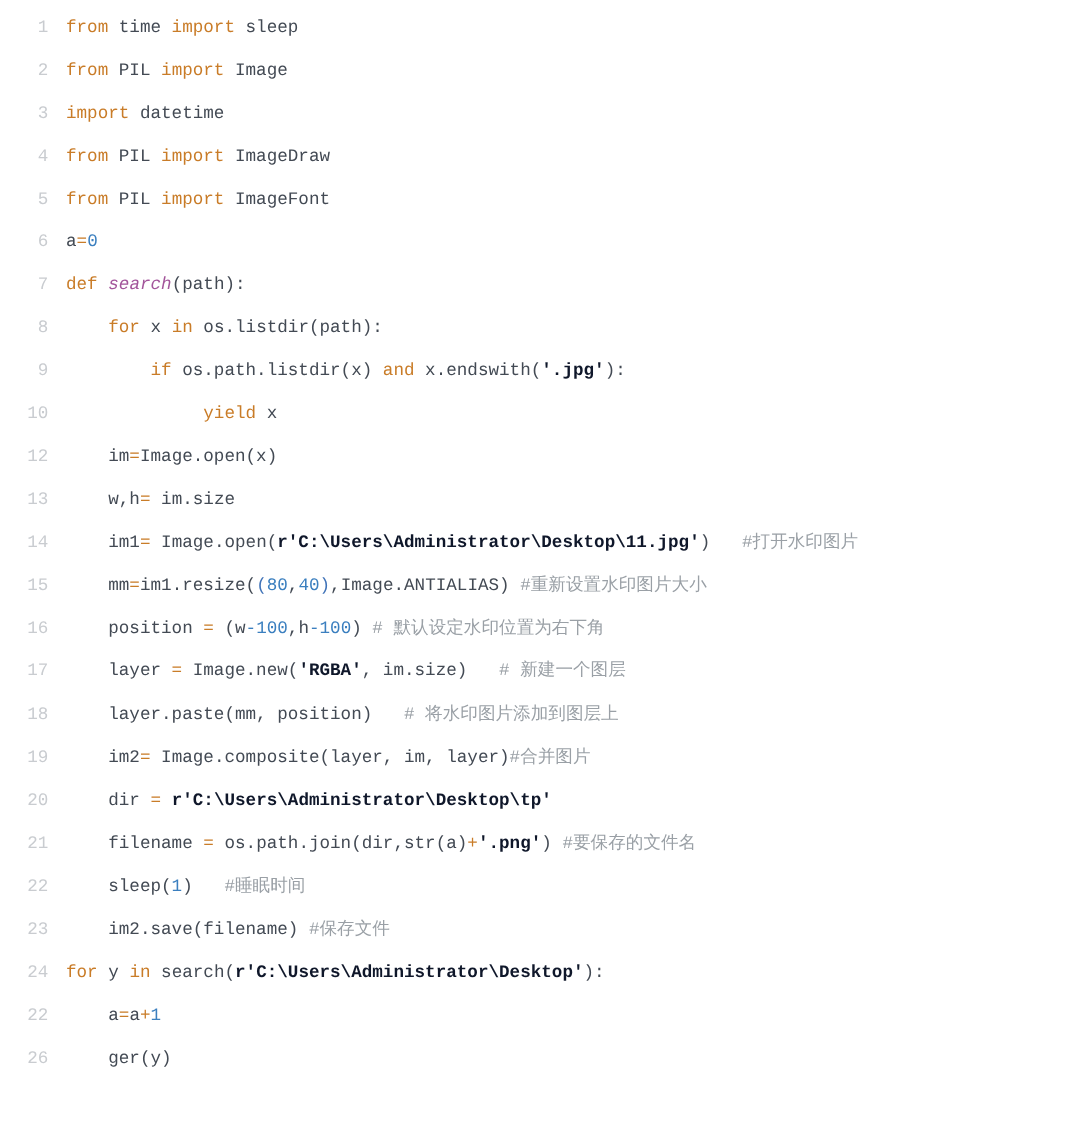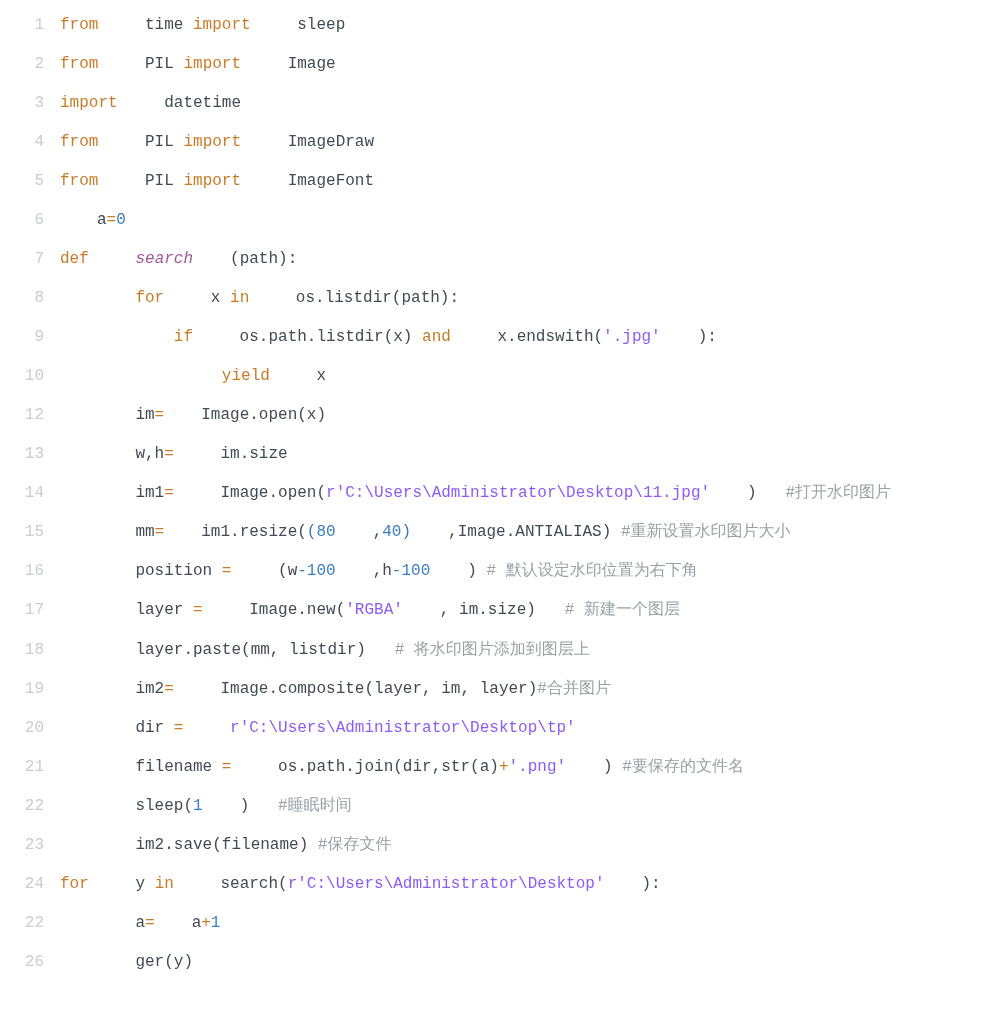--- a/index.html
+++ b/index.html
@@ -25,22 +25,22 @@
     color: #c9ccd0;
     user-select: none;
     padding-right: 16px;
     flex: none;
   }
   .line {
     flex: 1;
   }
   .kw   { color: #c97c28; }       
   .fn   { color: #a3569b; font-style: italic; }       
-  .id   { color: #434a54; margin-left: 37px; }       
-  .str  { color: #8b5cf6; }       
+  .id   { color: #434a54; }       
+  .str  { color: #0f172a; font-weight: bold; }       
   .num  { color: #3b7fbf; }       
   .cmt  { color: #9aa0a6; } 
   .par  { color: #4073b8; }       
   .eq   { color: #c97c28; }       
 </style>
 </head>
 <body>
 
 <div class="code" id="code-root">
     <div class="row"><span class="gutter">1</span><span class="line"><span class="kw">from</span><span class="id"> time </span><span class="kw">import</span><span class="id"> sleep</span></span></div>
@@ -52,21 +52,21 @@
     <div class="row"><span class="gutter">7</span><span class="line"><span class="kw">def</span><span class="id"> </span><span class="fn">search</span><span class="id">(path):</span></span></div>
     <div class="row"><span class="gutter">8</span><span class="line"><span class="id">    </span><span class="kw">for</span><span class="id"> x </span><span class="kw">in</span><span class="id"> os.listdir(path):</span></span></div>
     <div class="row"><span class="gutter">9</span><span class="line"><span class="id">        </span><span class="kw">if</span><span class="id"> os.path.listdir(x) </span><span class="kw">and</span><span class="id"> x.endswith(</span><span class="str">'.jpg'</span><span class="id">):</span></span></div>
     <div class="row"><span class="gutter">10</span><span class="line"><span class="id">             </span><span class="kw">yield</span><span class="id"> x</span></span></div>
     <div class="row"><span class="gutter">12</span><span class="line"><span class="id">    im</span><span class="eq">=</span><span class="id">Image.open(x)</span></span></div>
     <div class="row"><span class="gutter">13</span><span class="line"><span class="id">    w,h</span><span class="eq">=</span><span class="id"> im.size</span></span></div>
     <div class="row"><span class="gutter">14</span><span class="line"><span class="id">    im1</span><span class="eq">=</span><span class="id"> Image.open(</span><span class="str">r'C:\Users\Administrator\Desktop\11.jpg'</span><span class="id">)   </span><span class="cmt">#打开水印图片</span></span></div>
     <div class="row"><span class="gutter">15</span><span class="line"><span class="id">    mm</span><span class="eq">=</span><span class="id">im1.resize(</span><span class="par">(</span><span class="num">80</span><span class="id">,</span><span class="num">40</span><span class="par">)</span><span class="id">,Image.ANTIALIAS) </span><span class="cmt">#重新设置水印图片大小</span></span></div>
     <div class="row"><span class="gutter">16</span><span class="line"><span class="id">    position </span><span class="eq">=</span><span class="id"> (w</span><span class="num">-100</span><span class="id">,h</span><span class="num">-100</span><span class="id">) </span><span class="cmt"># 默认设定水印位置为右下角</span></span></div>
     <div class="row"><span class="gutter">17</span><span class="line"><span class="id">    layer </span><span class="eq">=</span><span class="id"> Image.new(</span><span class="str">'RGBA'</span><span class="id">, im.size)   </span><span class="cmt"># 新建一个图层</span></span></div>
-    <div class="row"><span class="gutter">18</span><span class="line"><span class="id">    layer.paste(mm, listdir)   </span><span class="cmt"># 将水印图片添加到图层上</span></span></div>
+    <div class="row"><span class="gutter">18</span><span class="line"><span class="id">    layer.paste(mm, position)   </span><span class="cmt"># 将水印图片添加到图层上</span></span></div>
     <div class="row"><span class="gutter">19</span><span class="line"><span class="id">    im2</span><span class="eq">=</span><span class="id"> Image.composite(layer, im, layer)</span><span class="cmt">#合并图片</span></span></div>
     <div class="row"><span class="gutter">20</span><span class="line"><span class="id">    dir </span><span class="eq">=</span><span class="id"> </span><span class="str">r'C:\Users\Administrator\Desktop\tp'</span></span></div>
     <div class="row"><span class="gutter">21</span><span class="line"><span class="id">    filename </span><span class="eq">=</span><span class="id"> os.path.join(dir,str(a)</span><span class="eq">+</span><span class="str">'.png'</span><span class="id">) </span><span class="cmt">#要保存的文件名</span></span></div>
     <div class="row"><span class="gutter">22</span><span class="line"><span class="id">    sleep(</span><span class="num">1</span><span class="id">)   </span><span class="cmt">#睡眠时间</span></span></div>
     <div class="row"><span class="gutter">23</span><span class="line"><span class="id">    im2.save(filename) </span><span class="cmt">#保存文件</span></span></div>
     <div class="row"><span class="gutter">24</span><span class="line"><span class="kw">for</span><span class="id"> y </span><span class="kw">in</span><span class="id"> search(</span><span class="str">r'C:\Users\Administrator\Desktop'</span><span class="id">):</span></span></div>
     <div class="row"><span class="gutter">22</span><span class="line"><span class="id">    a</span><span class="eq">=</span><span class="id">a</span><span class="eq">+</span><span class="num">1</span></span></div>
     <div class="row"><span class="gutter">26</span><span class="line"><span class="id">    ger(y)</span></span></div>
   </div>
 

